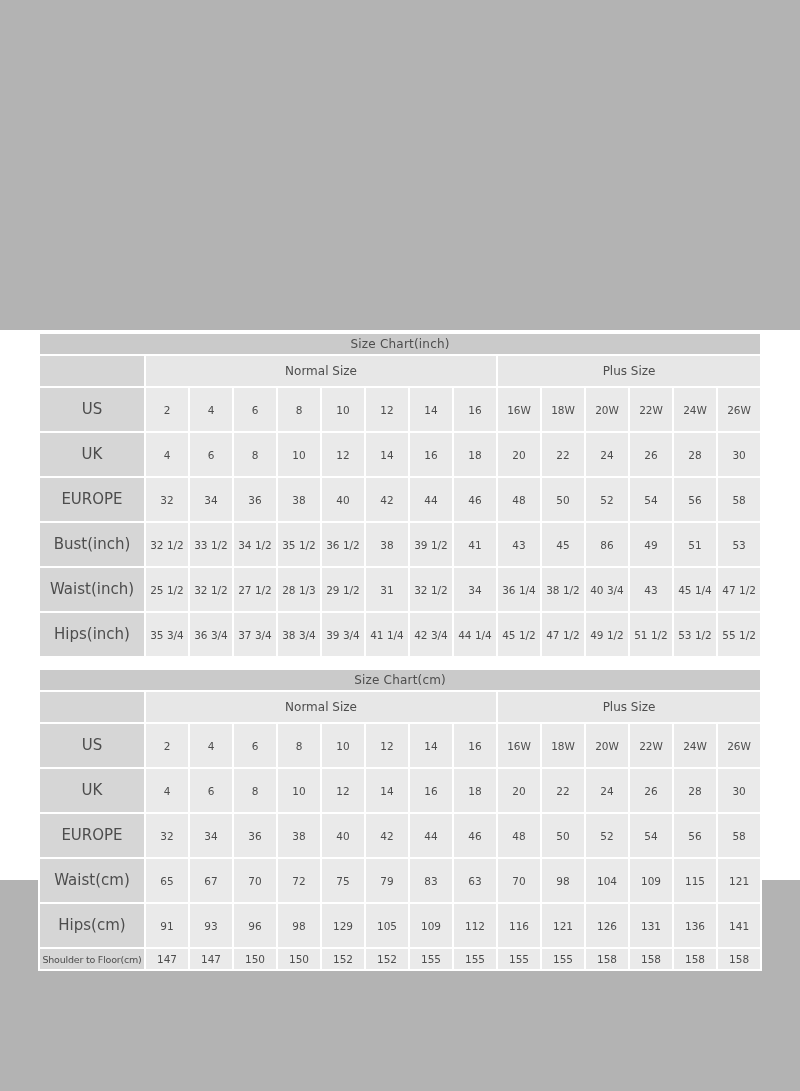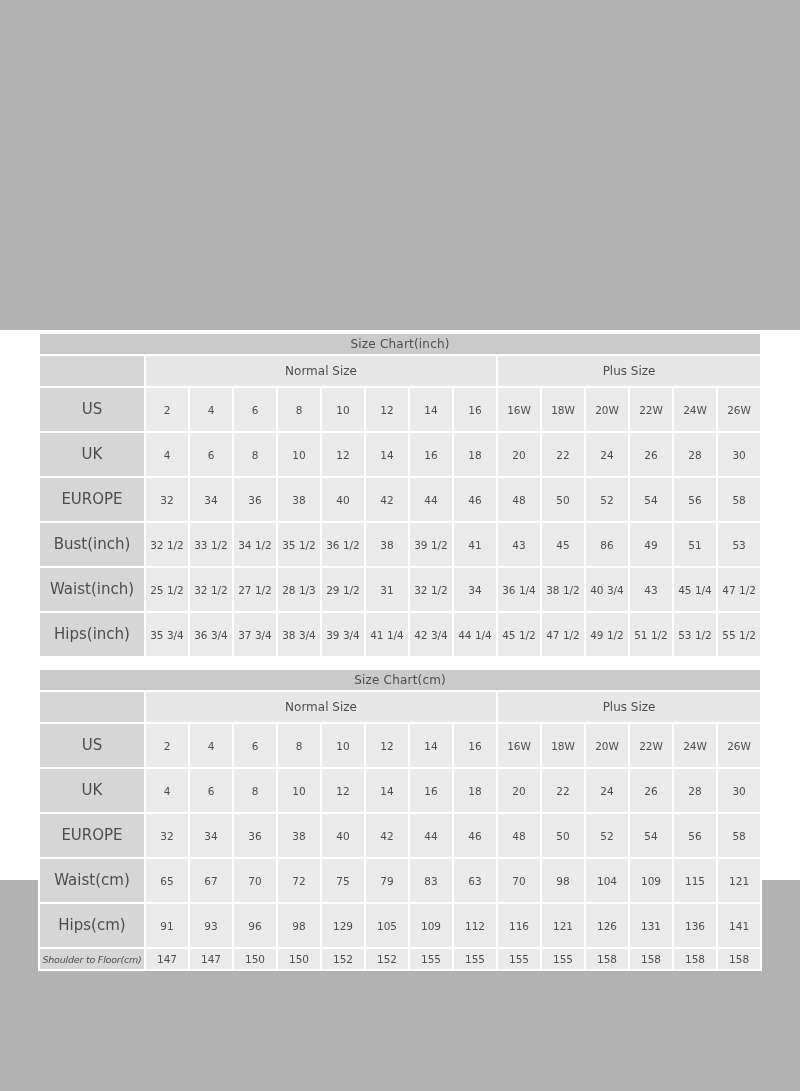--- a/index.html
+++ b/index.html
@@ -70,21 +70,21 @@
   td.group-cell {
     background: var(--group-bg);
     font-size: 12px;
   }
   td.data-cell {
     background: var(--cell-bg);
     font-size: 10.5px;
     white-space: nowrap;
   }
   td.label-cell.nowrap { white-space: nowrap; }
-  td.label-cell.tight  { font-size: 9.5px; letter-spacing: -0.2px; padding: 3px 0; font-style: italic; }
+  td.label-cell.tight  { font-size: 9.5px; letter-spacing: -0.2px; padding: 3px 0; }
 </style>
 </head>
 <body>
 
 <div class="panel">
   <div id="tables-root">
       <table class="size-table">
         <colgroup>
           <col class="label-col">
           <col class="data-col">

